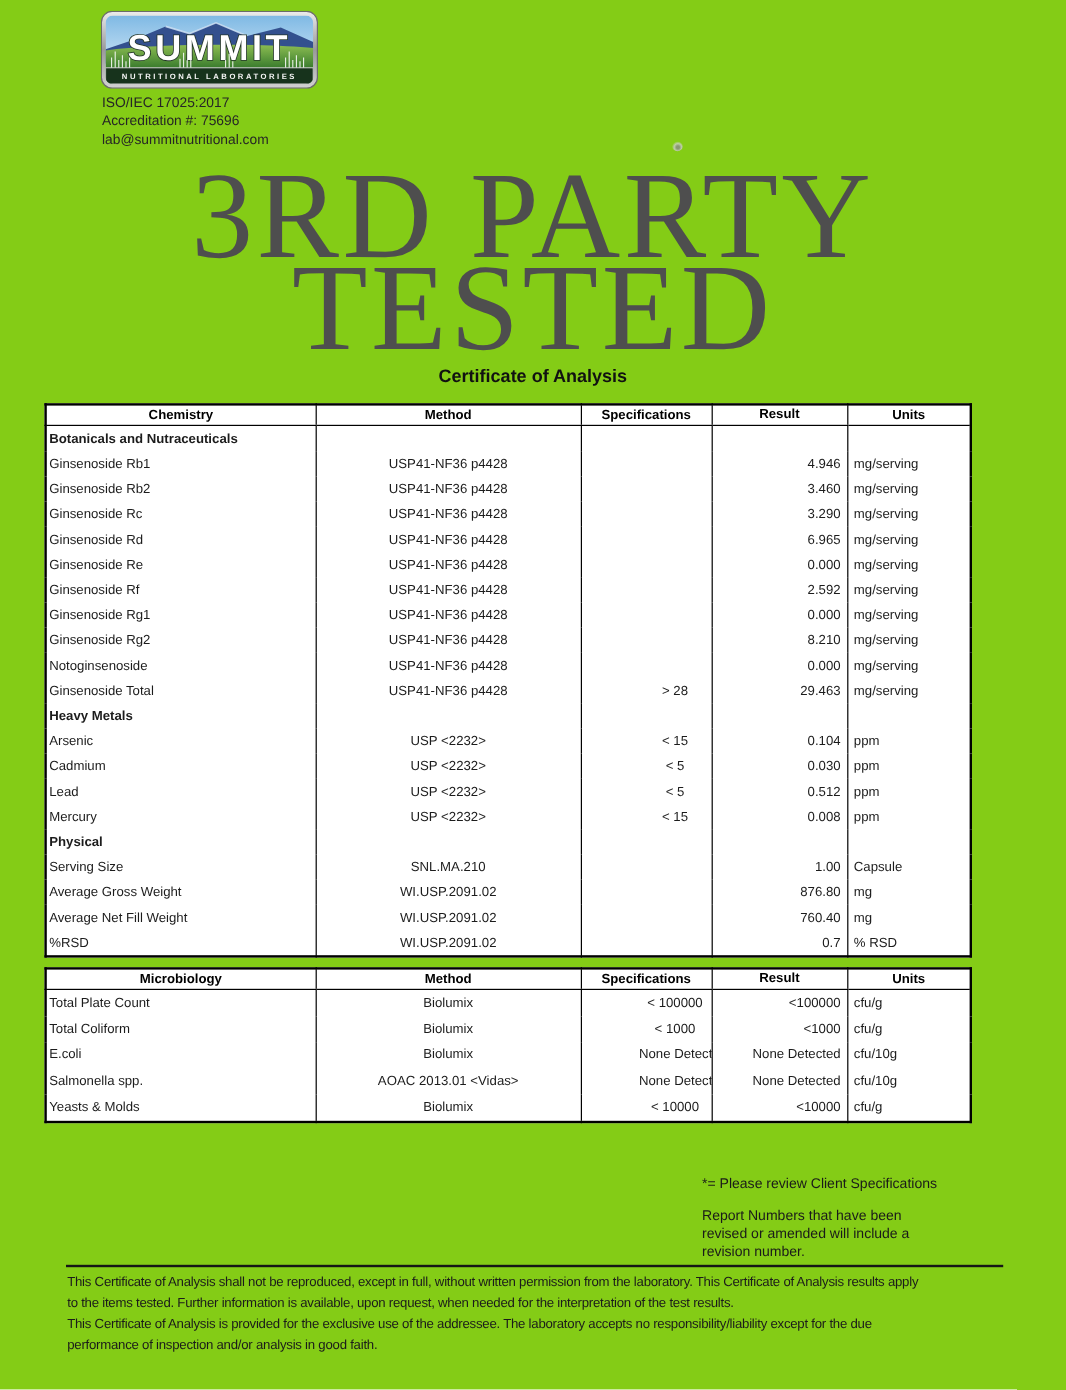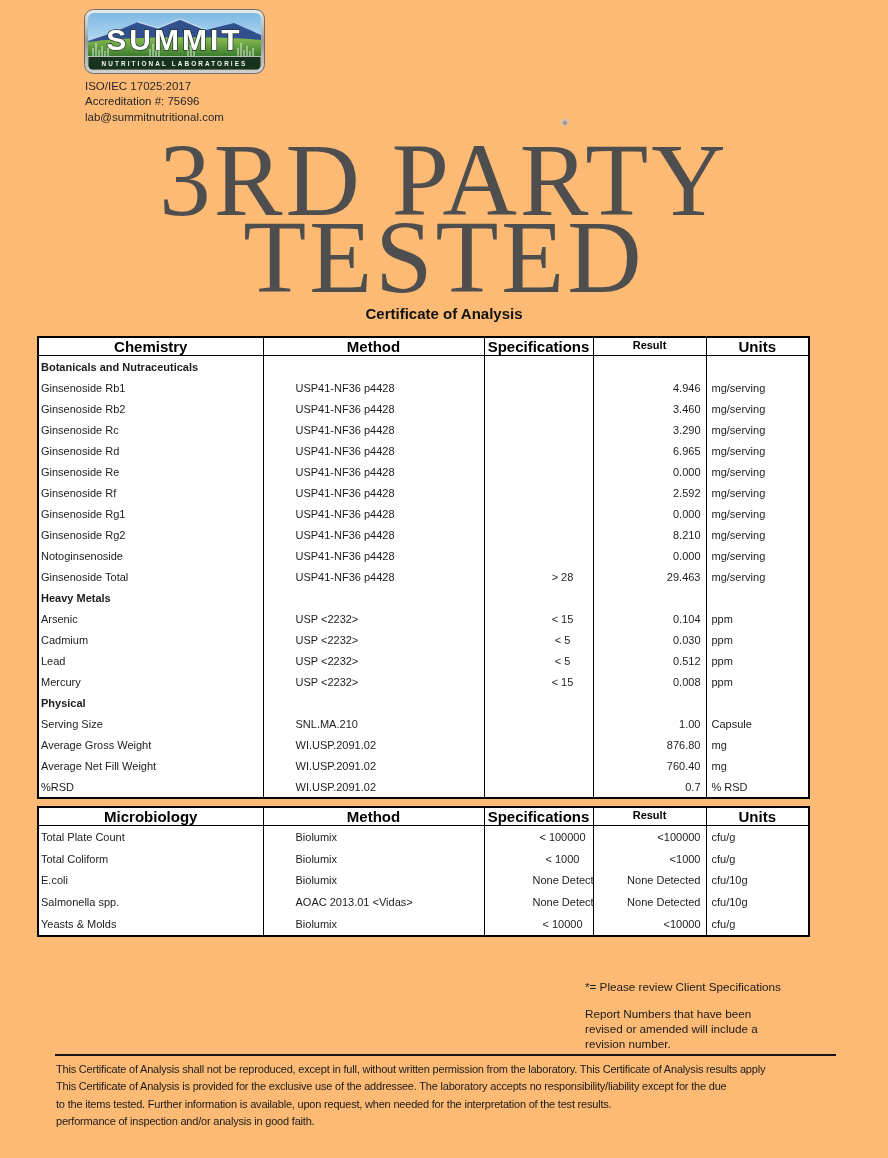--- a/index.html
+++ b/index.html
@@ -1,17 +1,17 @@
 <!DOCTYPE html>
 <html><head>
 <meta charset="utf-8">
 <style>
   html,body { margin:0; padding:0; background:#ffffff; }
   .page {
-    position:relative; width:888px; height:1158px; background:#fdba74;
+    position:relative; width:888px; height:1158px; background:#84cc16;
     overflow:hidden; font-family:"Liberation Sans", sans-serif; color:#1c1c1c;
   }
   
   .logo { position:absolute; left:84px; top:9px; width:181px; height:65px; }
   
   .lab-info { position:absolute; left:85px; top:79px; font-size:11.5px; line-height:15.3px; color:#262626; }
   
   .artifact-dot { position:absolute; left:560px; top:118px; width:9px; height:8px; border-radius:50%;
     background:radial-gradient(circle at 55% 60%, #8a8a8a 0 18%, #cccccc 45%, rgba(255,255,255,0) 75%); opacity:.8; }
   
@@ -19,29 +19,29 @@
     font-family:"Liberation Serif", serif; color:#4e4e4e; font-size:103px; letter-spacing:3px; }
   .banner .bline { line-height:77px; white-space:nowrap; }
   
   .coa-title { position:absolute; top:305px; left:0; width:888px; text-align:center;
     font-size:15px; font-weight:bold; color:#111; }
   
   .coa-table { position:absolute; left:37px; border-collapse:collapse; table-layout:fixed;
     background:#fff; border:2px solid #000; }
   .coa-table th, .coa-table td { border-left:1px solid #000; padding:0; overflow:hidden; white-space:nowrap; }
   .coa-table th:first-child, .coa-table td:first-child { border-left:none; }
-  .coa-table thead th { border-bottom:1.5px solid #000; font-size:15px; font-weight:bold;
+  .coa-table thead th { border-bottom:1.5px solid #000; font-size:11px; font-weight:bold;
     text-align:center; height:15px; vertical-align:middle; color:#000; }
   .coa-table thead th.th-result { font-size:11px; vertical-align:top; padding-top:1px; }
   .chem { top:336px; width:771px; }
   .chem td { height:21px; font-size:11px; vertical-align:middle; }
   .micro { top:806px; width:771px; }
   .micro td { height:21.8px; font-size:11px; vertical-align:middle; }
   td.col-analyte { text-align:left; padding-left:2px; }
-  td.col-method { text-align:left;padding-left:32px; }
+  td.col-method { text-align:center; }
   td.col-spec { text-align:center;padding-left:48px; }
   td.col-result { text-align:right; padding-right:5px; }
   td.col-units { text-align:left; padding-left:5px; }
   tr.section td { font-weight:bold;margin-left:38px; }
   
   .footnote-spec { position:absolute; left:585px; top:980px; font-size:11.7px; color:#1a1a1a; }
   .footnote-rev { position:absolute; left:585px; top:1006px; font-size:11.7px; line-height:15.2px; color:#1a1a1a; }
   .divider { position:absolute; left:55px; top:1054px; width:781px; border-top:2px solid #161616; }
   .disclaimer { position:absolute; left:56px; top:1061px; width:800px; font-size:11px;
     letter-spacing:-0.2px; line-height:17.4px; color:#1b1b1b; }
@@ -334,18 +334,18 @@
   <div class="footnote-rev" id="revision-note">
       <div>Report Numbers that have been</div>
       <div>revised or amended will include a</div>
       <div>revision number.</div>
     </div>
 
   <div class="divider"></div>
 
   <div class="disclaimer" id="disclaimer">
       <div>This Certificate of Analysis shall not be reproduced, except in full, without written permission from the laboratory. This Certificate of Analysis results apply</div>
+      <div>to the items tested. Further information is available, upon request, when needed for the interpretation of the test results.</div>
       <div>This Certificate of Analysis is provided for the exclusive use of the addressee. The laboratory accepts no responsibility/liability except for the due</div>
-      <div>to the items tested. Further information is available, upon request, when needed for the interpretation of the test results.</div>
       <div>performance of inspection and/or analysis in good faith.</div>
     </div>
 
 </div>
 
 </body></html>

